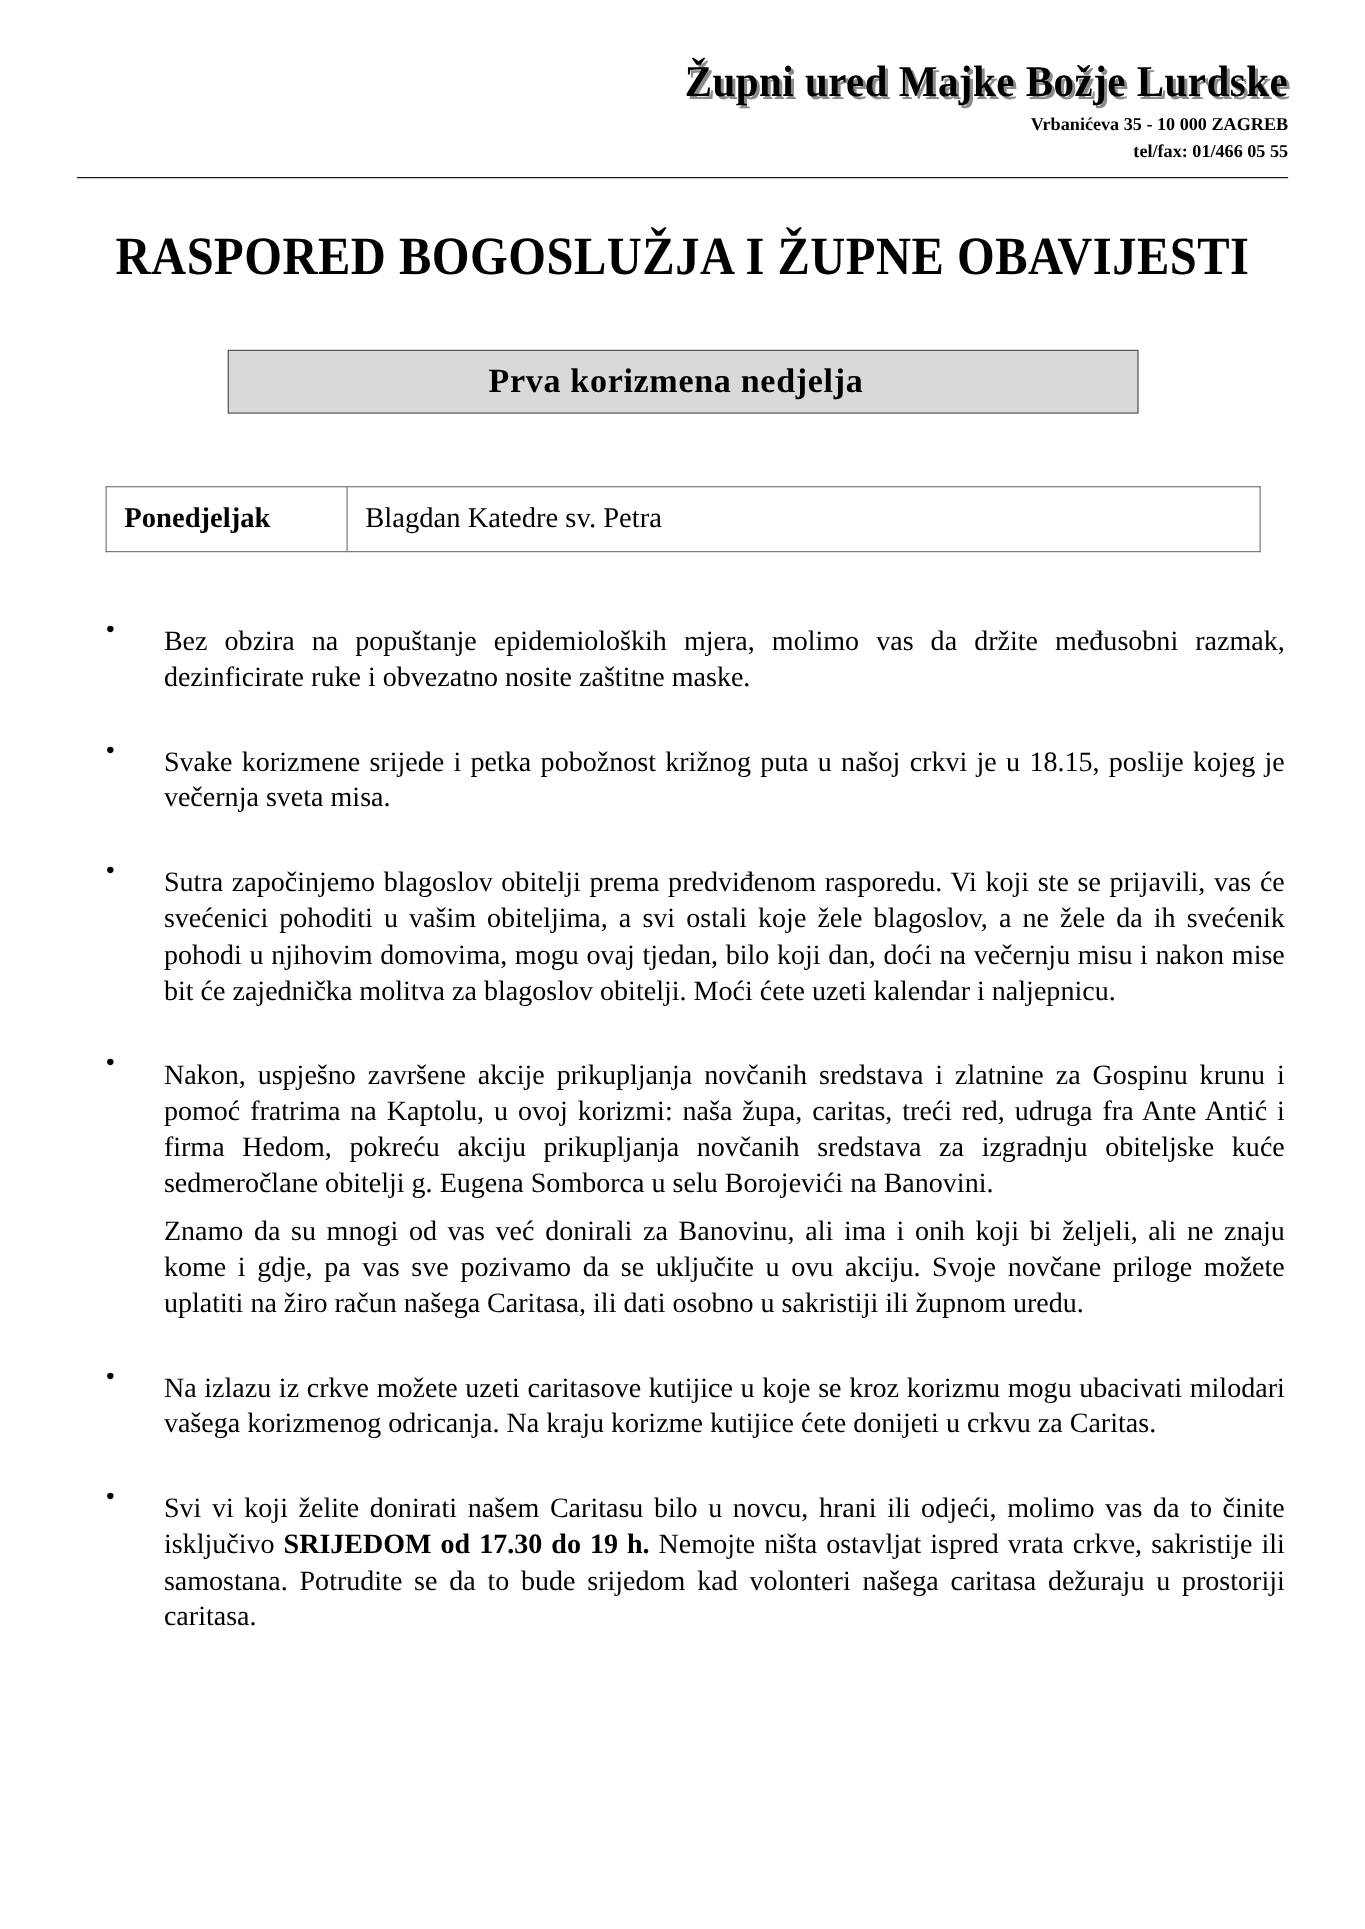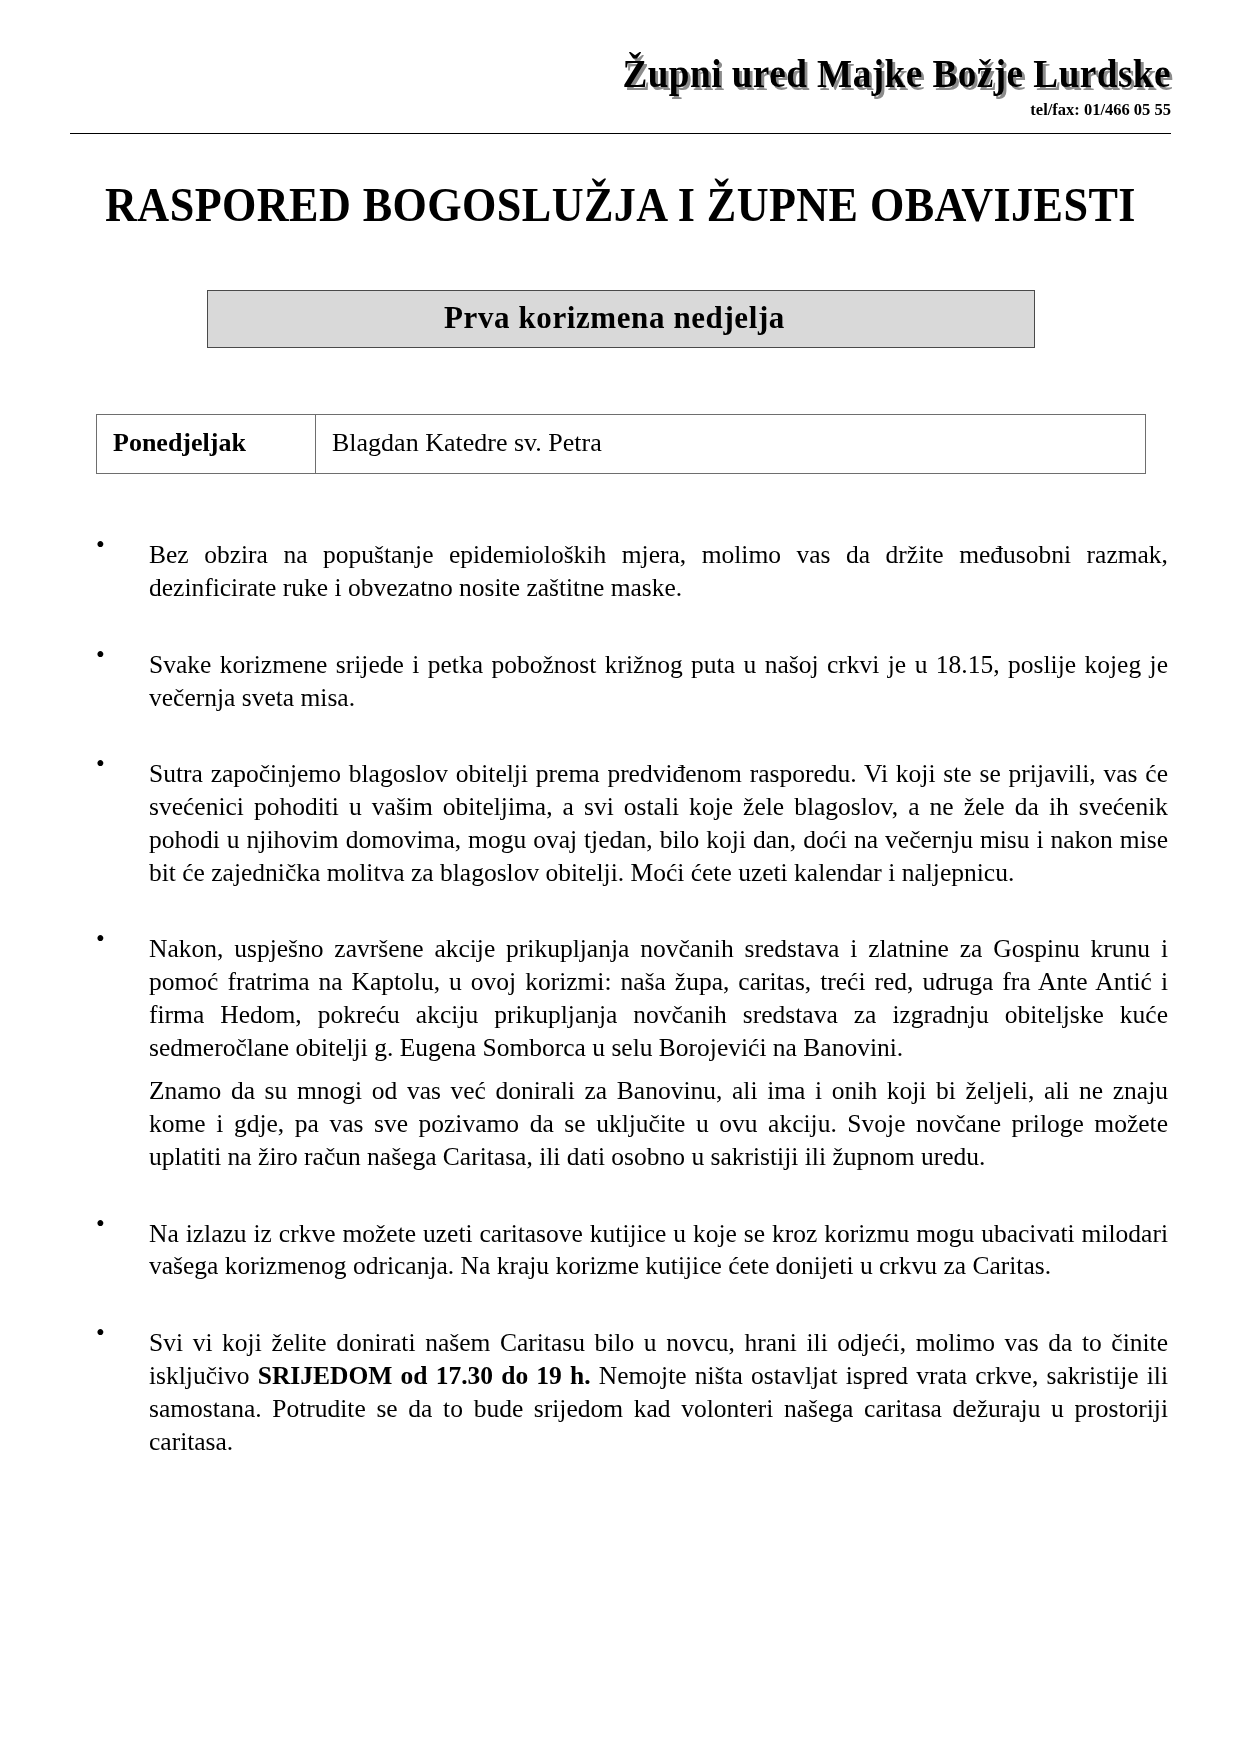--- a/index.html
+++ b/index.html
@@ -151,20 +151,21 @@
   .notice-body p + p { margin-top: 0; font-family: Liberation Serif, serif; }
   .notice-body b { font-weight: bold; }
 </style>
 </head>
 <body>
 
 <div class="page">
 
   <div class="letterhead">
     <div class="lh-title">Župni ured Majke Božje Lurdske</div>
+    <div class="lh-line">Vrbanićeva 35 - 10 000 ZAGREB</div>
     <div class="lh-line second">tel/fax: 01/466 05 55</div>
     <div class="lh-rule"></div>
   </div>
 
   <div class="doc-title">RASPORED BOGOSLUŽJA I ŽUPNE OBAVIJESTI</div>
 
   <div class="banner-wrap">
     <div class="banner" style="background: rgb(217, 217, 217); border-color: rgb(74, 74, 74);">
       <span class="banner-text">Prva korizmena nedjelja</span>
     </div>

